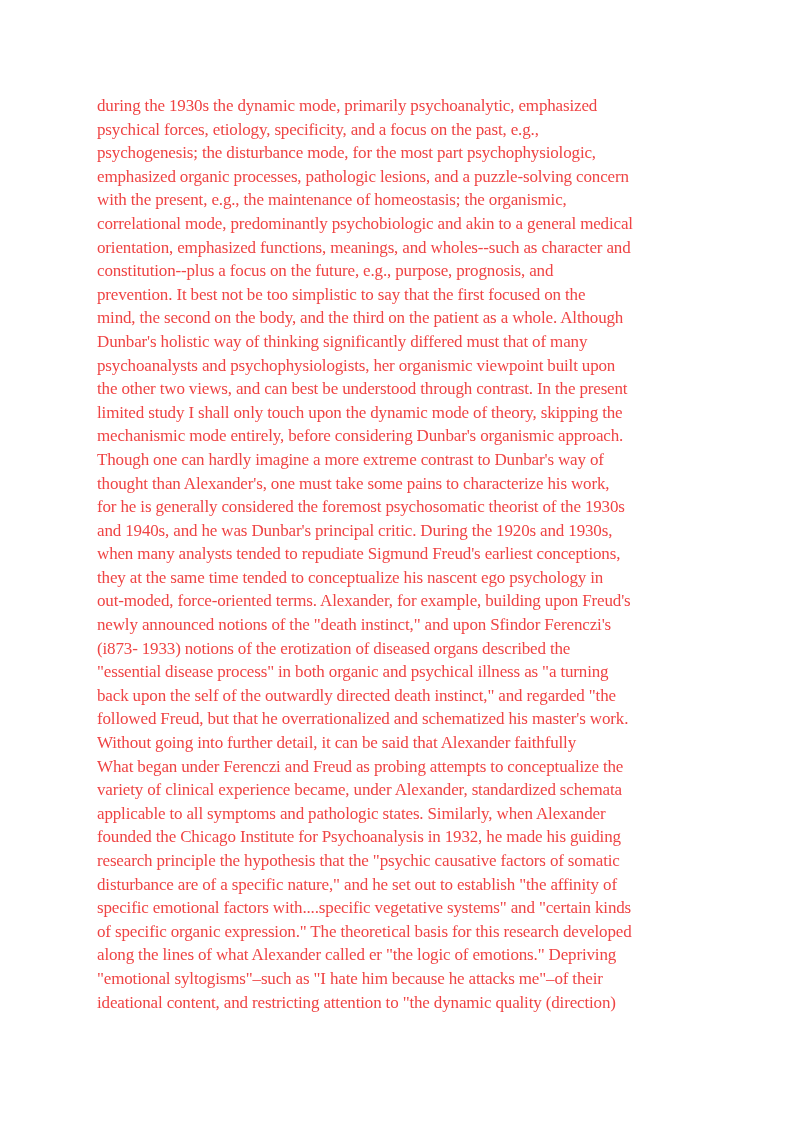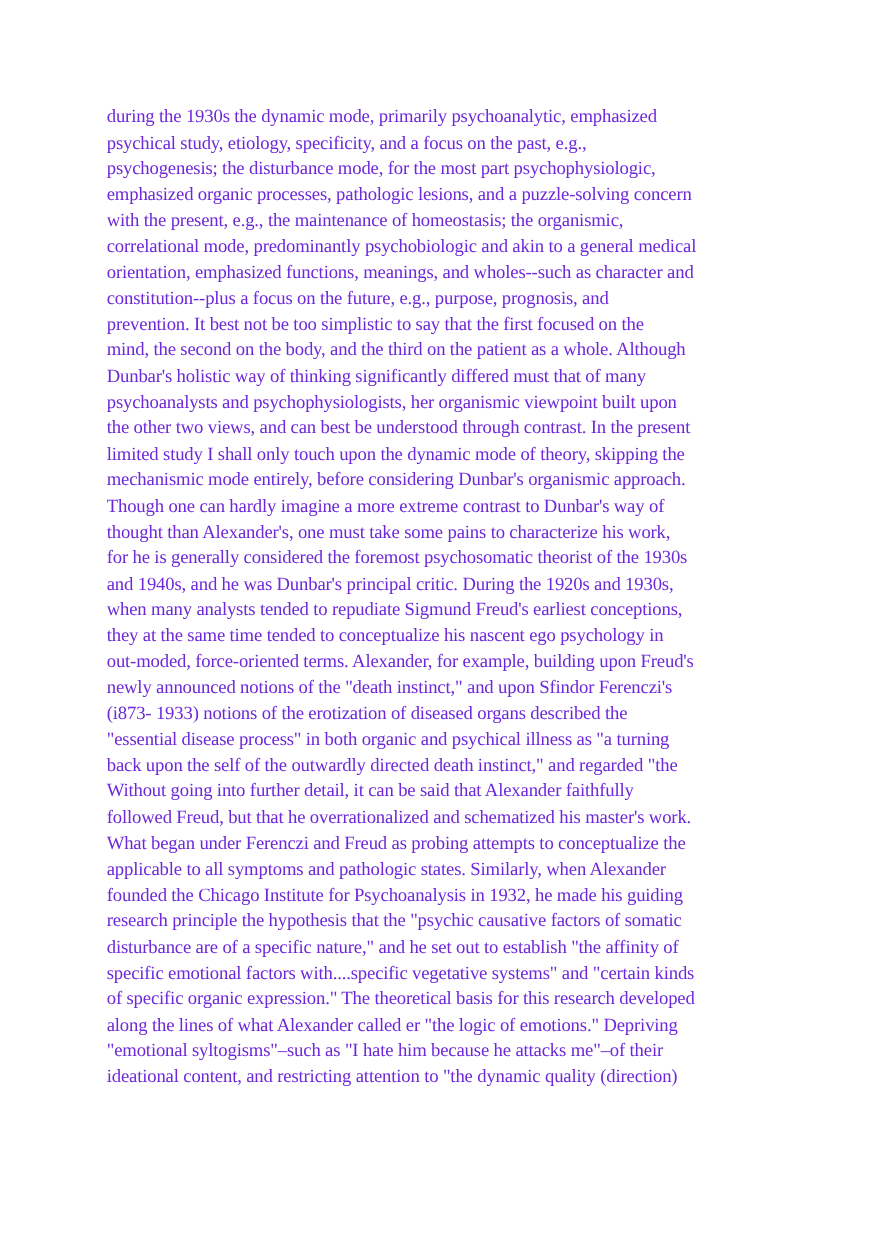--- a/index.html
+++ b/index.html
@@ -17,32 +17,32 @@
     position: absolute;
     left: 97px;
     top: 94px;
     width: 640px;
   }
   .line {
     display: block;
     font-family: "Liberation Serif", serif;
     font-size: 17px;
     line-height: 23.6px;
-    color: #6d28d9;
+    color: #ef4444;
     white-space: nowrap;
     letter-spacing: -0.15px;
   }
 </style>
 </head>
 <body>
 
 <div class="page">
   <div class="body-text">
     <span class="line">during the 1930s the dynamic mode, primarily psychoanalytic, emphasized</span>
-    <span class="line">psychical study, etiology, specificity, and a focus on the past, e.g.,</span>
+    <span class="line">psychical forces, etiology, specificity, and a focus on the past, e.g.,</span>
     <span class="line">psychogenesis; the disturbance mode, for the most part psychophysiologic,</span>
     <span class="line">emphasized organic processes, pathologic lesions, and a puzzle-solving concern</span>
     <span class="line">with the present, e.g., the maintenance of homeostasis; the organismic,</span>
     <span class="line">correlational mode, predominantly psychobiologic and akin to a general medical</span>
     <span class="line">orientation, emphasized functions, meanings, and wholes--such as character and</span>
     <span class="line">constitution--plus a focus on the future, e.g., purpose, prognosis, and</span>
     <span class="line">prevention. It best not be too simplistic to say that the first focused on the</span>
     <span class="line">mind, the second on the body, and the third on the patient as a whole. Although</span>
     <span class="line">Dunbar's holistic way of thinking significantly differed must that of many</span>
     <span class="line">psychoanalysts and psychophysiologists, her organismic viewpoint built upon</span>
@@ -53,23 +53,24 @@
     <span class="line">thought than Alexander's, one must take some pains to characterize his work,</span>
     <span class="line">for he is generally considered the foremost psychosomatic theorist of the 1930s</span>
     <span class="line">and 1940s, and he was Dunbar's principal critic. During the 1920s and 1930s,</span>
     <span class="line">when many analysts tended to repudiate Sigmund Freud's earliest conceptions,</span>
     <span class="line">they at the same time tended to conceptualize his nascent ego psychology in</span>
     <span class="line">out-moded, force-oriented terms. Alexander, for example, building upon Freud's</span>
     <span class="line">newly announced notions of the "death instinct," and upon Sfindor Ferenczi's</span>
     <span class="line">(i873- 1933) notions of the erotization of diseased organs described the</span>
     <span class="line">"essential disease process" in both organic and psychical illness as "a turning</span>
     <span class="line">back upon the self of the outwardly directed death instinct," and regarded "the</span>
+    <span class="line">followed Freud, but that he overrationalized and schematized his master's work.</span>
     <span class="line">Without going into further detail, it can be said that Alexander faithfully</span>
-    <span class="line">followed Freud, but that he overrationalized and schematized his master's work.</span>
     <span class="line">What began under Ferenczi and Freud as probing attempts to conceptualize the</span>
+    <span class="line">variety of clinical experience became, under Alexander, standardized schemata</span>
     <span class="line">applicable to all symptoms and pathologic states. Similarly, when Alexander</span>
     <span class="line">founded the Chicago Institute for Psychoanalysis in 1932, he made his guiding</span>
     <span class="line">research principle the hypothesis that the "psychic causative factors of somatic</span>
     <span class="line">disturbance are of a specific nature," and he set out to establish "the affinity of</span>
     <span class="line">specific emotional factors with....specific vegetative systems" and "certain kinds</span>
     <span class="line">of specific organic expression." The theoretical basis for this research developed</span>
     <span class="line">along the lines of what Alexander called er "the logic of emotions." Depriving</span>
     <span class="line">"emotional syltogisms"–such as "I hate him because he attacks me"–of their</span>
     <span class="line">ideational content, and restricting attention to "the dynamic quality (direction)</span>
   </div>

